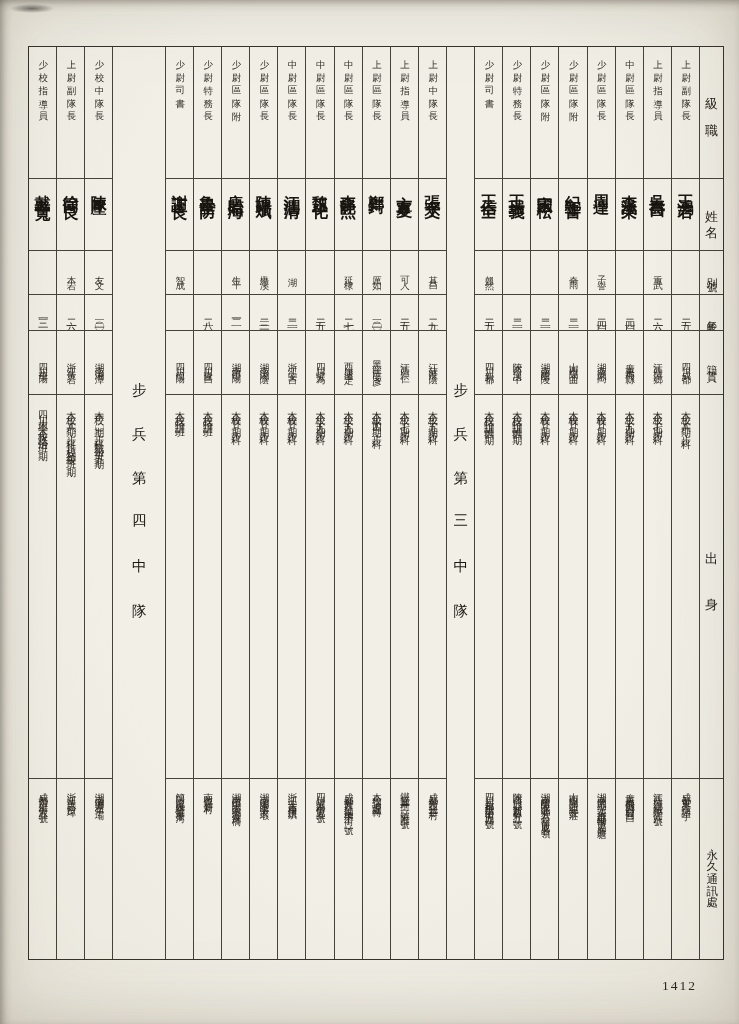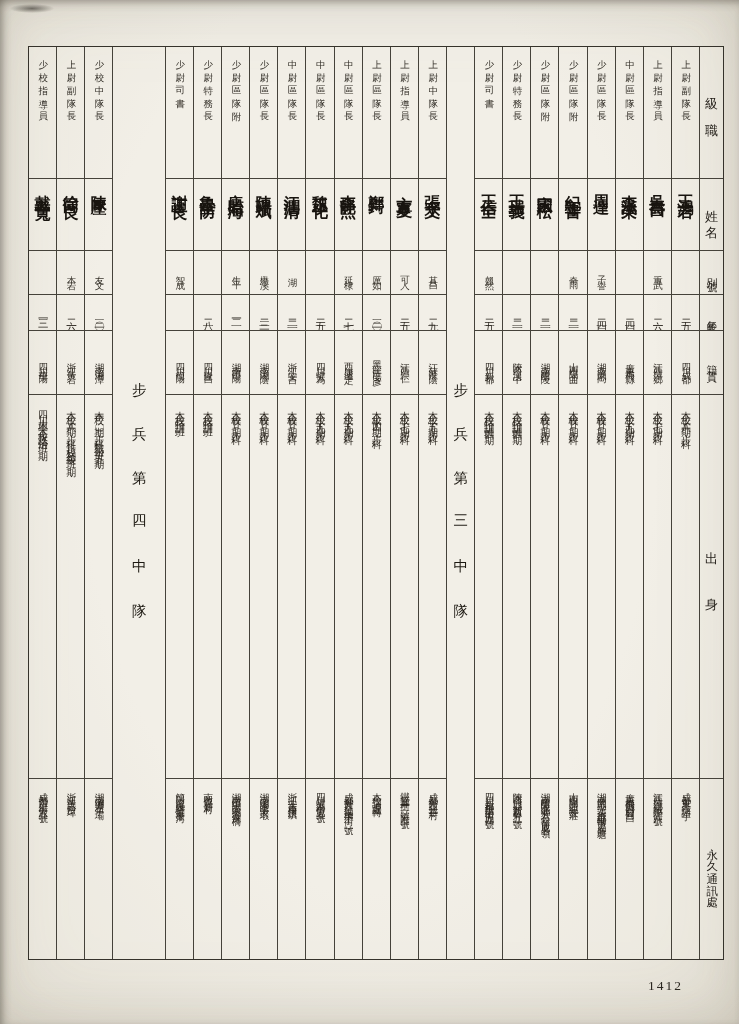--- a/index.html
+++ b/index.html
@@ -59,21 +59,21 @@
   .hd .vt{color:#201c16;}
   .hd.h0 .vt{font-size:13px;letter-spacing:26px;}
   .hd.h1 .vt{font-size:13px;letter-spacing:15px;}
   .hd.h2 .vt{font-size:11px;letter-spacing:4px;}
   .hd.h3 .vt{font-size:10px;letter-spacing:1px;}
   .hd.h4 .vt{font-size:11px;letter-spacing:7px;}
   .hd.h5 .vt{font-size:13px;letter-spacing:46px;}
   .hd.h6 .vt{font-size:11.5px;letter-spacing:12px;}
   .sep-label{font-size:14.5px;letter-spacing:44px;color:#1d1912;}
   .page-number{
-    position:absolute;right:56px;bottom:30px;
+    position:absolute;right:42px;bottom:30px;
     font-size:13.5px;letter-spacing:2px;color:#2b2720;
   }
 </style>
 </head>
 <body>
 
 <div class="page">
   <div class="smudge"></div>
   <div class="roster">
       <div class="col header">

